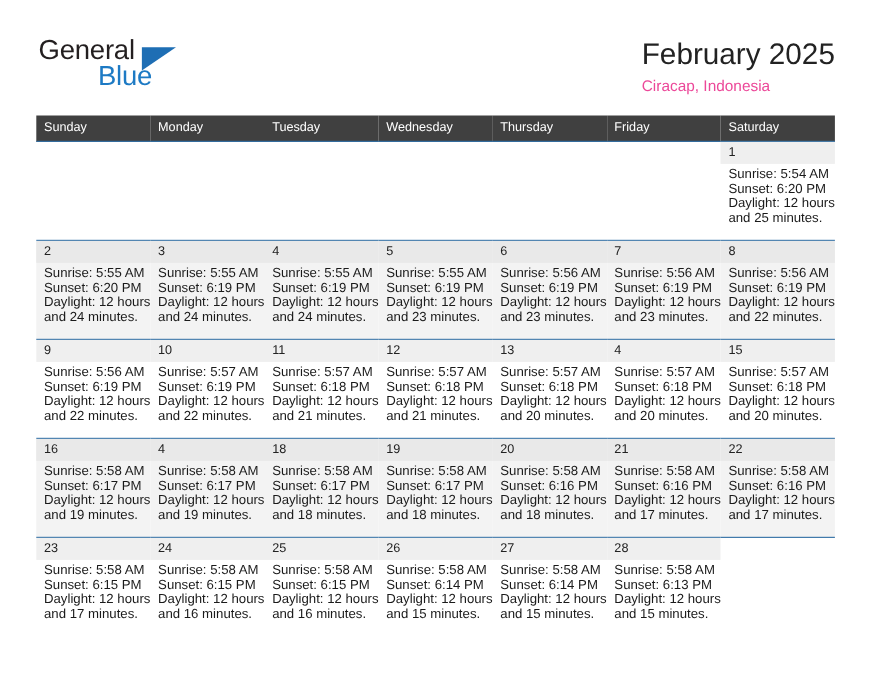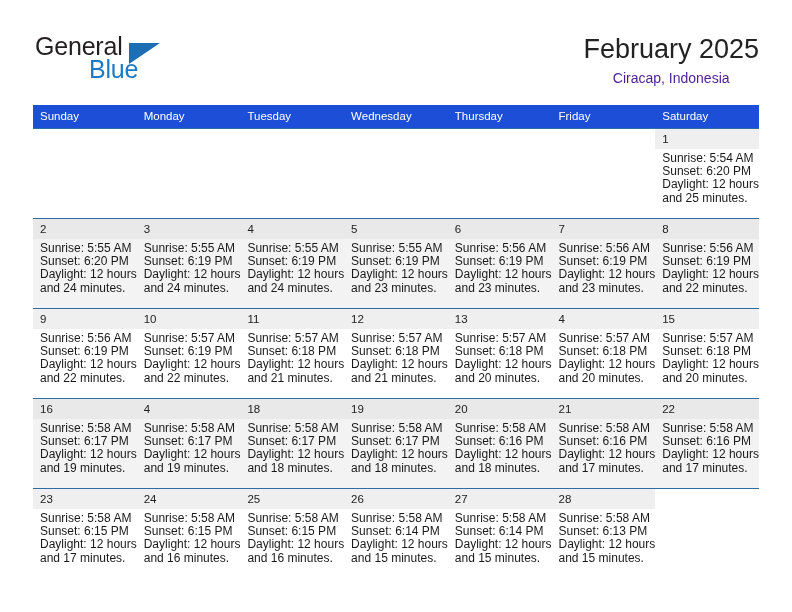--- a/index.html
+++ b/index.html
@@ -63,50 +63,50 @@
     width: 0;
     height: 0;
     border-left: 31px solid #1e6eb4;
     border-bottom: 21px solid transparent;
   }
 
   .title-block {
     position: absolute;
     right: 0;
     top: 0;
-    text-align: center;
+    text-align: left;
     margin-left: 20px;
   }
   .cal-title {
     font-size: 27px;
     color: #222222;
     line-height: 34px;
     white-space: nowrap;
   }
   .cal-subtitle {
     font-size: 14px;
-    color: #4c1d95;
+    color: #ec4899;
     line-height: 20px;
     margin-top: 2px;
     white-space: nowrap;
   }
 
   
   .calendar {
     position: absolute;
     left: 33px;
     top: 105px;
     width: 726px;
     border-collapse: collapse;
     table-layout: fixed;
   }
   .calendar col { width: 103.71px; }
 
   thead th {
-    background: #1d4ed8;
+    background: #404040;
     color: #ffffff;
     font-size: 11.5px;
     font-weight: normal;
     text-align: left;
     padding: 5px 0 5px 7px;
     height: 11px;
     line-height: 13px;
   }
 
   tbody tr { height: 89px; }

